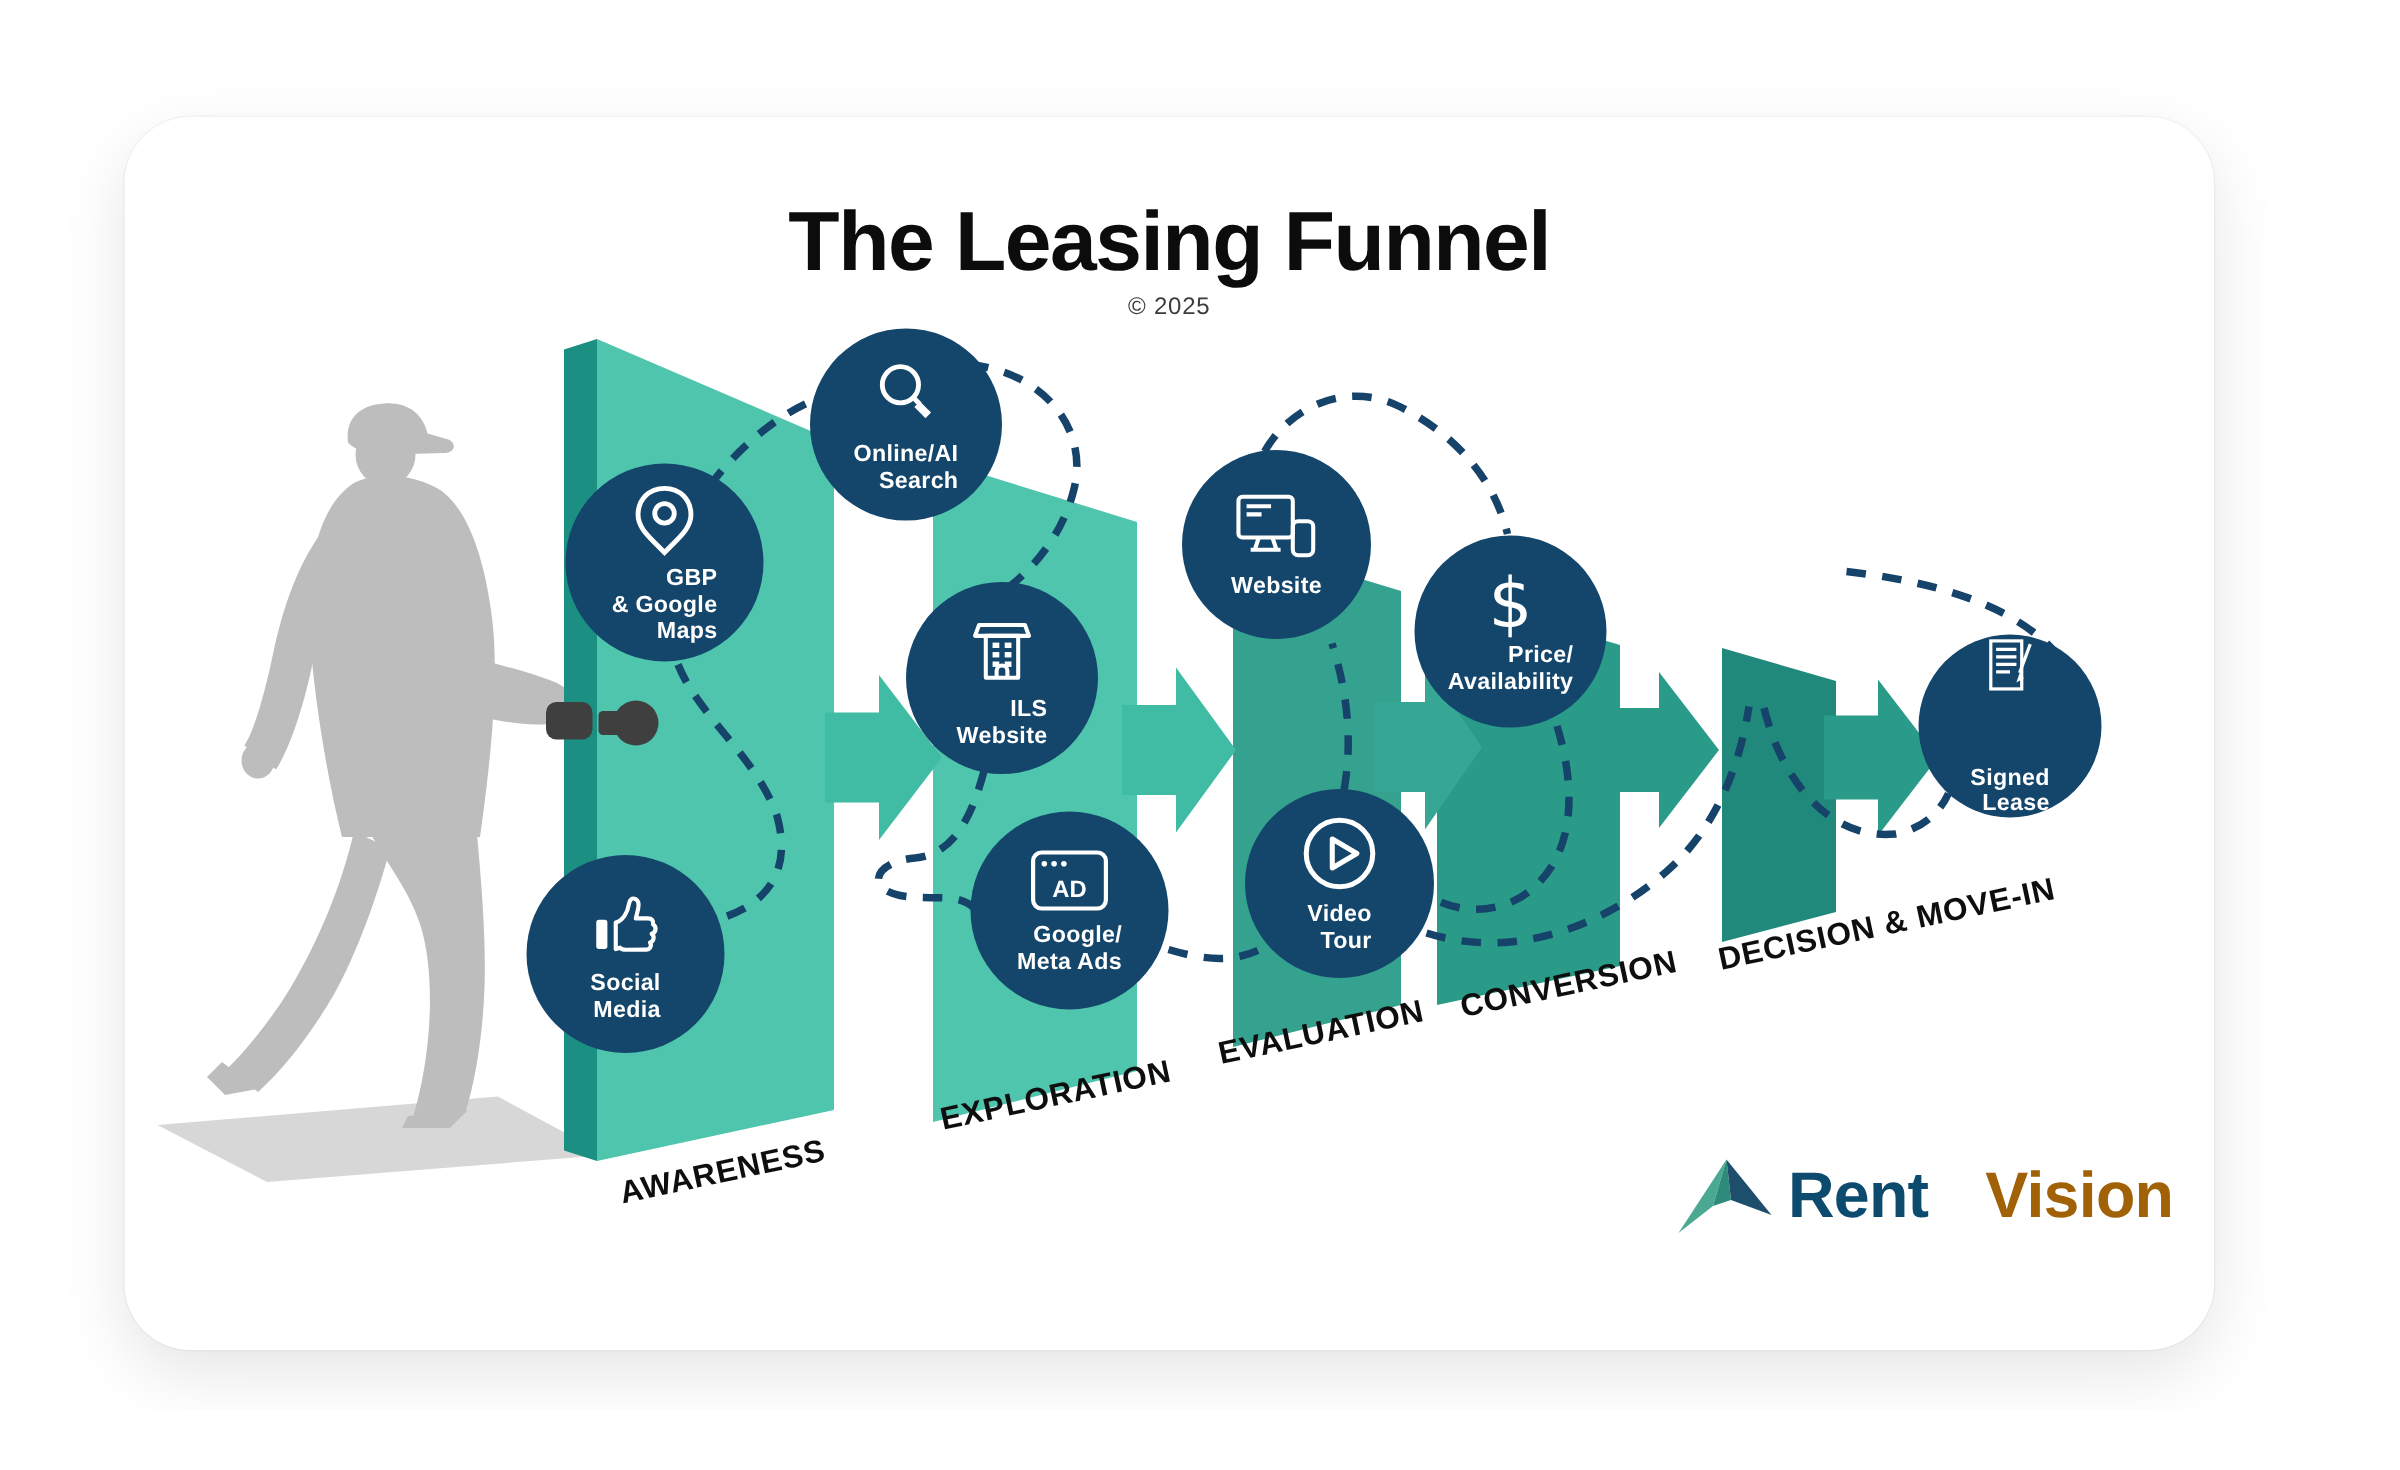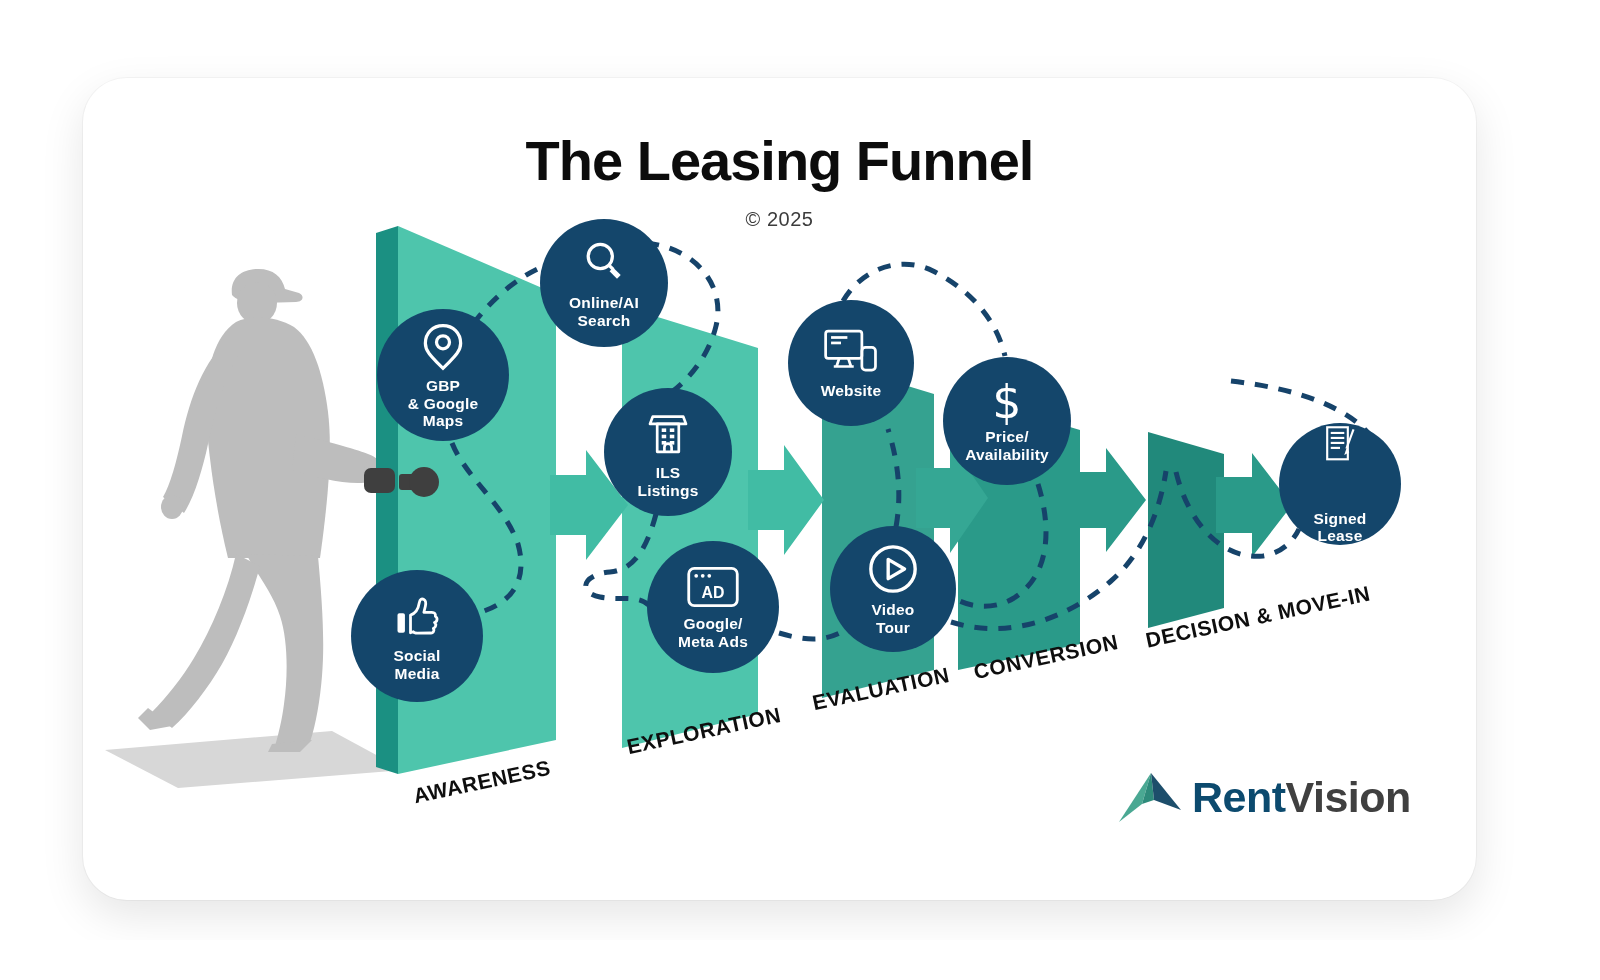--- a/index.html
+++ b/index.html
@@ -4,34 +4,34 @@
 <style>
   html,body{margin:0;padding:0;background:#ffffff;}
   .canvas{position:relative;width:1600px;height:940px;background:#ffffff;overflow:hidden;
           font-family:"Liberation Sans",sans-serif;}
   .card{position:absolute;left:83px;top:78px;width:1393px;height:822px;background:#fff;
         border-radius:44px;box-shadow:0 16px 44px rgba(0,0,0,.10),0 0 0 1px rgba(0,0,0,.035);}
   .scene{position:absolute;left:0;top:0;}
   .title{position:absolute;left:83px;top:128px;width:1393px;text-align:center;
          font-size:56px;font-weight:bold;color:#0c0c0c;letter-spacing:-1px;}
   .copyright{position:absolute;left:83px;top:196px;width:1393px;text-align:center;
-         font-size:20px;color:#3c3c3c;letter-spacing:.5px;margin-top:12px;}
+         font-size:16px;color:#3c3c3c;letter-spacing:.5px;}
   .node{position:absolute;border-radius:50%;background:#14466B;color:#fff;
         display:flex;flex-direction:column;align-items:center;justify-content:center;
-        text-align:center;}
+        text-align:right;}
   .node svg{display:block;margin-bottom:5px;}
   .node-label{font-weight:bold;font-size:15.5px;line-height:1.14;white-space:pre-line;letter-spacing:.2px;}
   .dollar{font-size:46px;line-height:1;margin-bottom:3px;font-weight:normal;
           font-family:"DejaVu Sans",sans-serif;}
   .stage{position:absolute;transform:translate(-50%,-50%) rotate(-12deg);
          font-weight:bold;font-size:21px;color:#0e0e0e;letter-spacing:.6px;white-space:nowrap;}
   .logo{position:absolute;left:1118px;top:770px;display:flex;align-items:center;gap:10px;}
   .logo-text{font-size:43px;font-weight:bold;letter-spacing:-.5px;}
   .logo-rent{color:#0c4a6e;}
-  .logo-vision{color:#404040;}
+  .logo-vision{color:#a16207;margin-left:38px;}
 </style>
 </head>
 <body>
 
 <div class="canvas">
 
   <div class="card"></div>
 
   <svg class="scene" width="1600" height="980" viewBox="0 0 1600 980">
 
@@ -123,21 +123,21 @@
       <rect x="18" y="21" width="24" height="31"></rect>
       <rect x="23" y="26" width="5" height="4" fill="#fff" stroke="none"></rect>
       <rect x="32" y="26" width="5" height="4" fill="#fff" stroke="none"></rect>
       <rect x="23" y="33" width="5" height="4" fill="#fff" stroke="none"></rect>
       <rect x="32" y="33" width="5" height="4" fill="#fff" stroke="none"></rect>
       <rect x="23" y="40" width="5" height="4" fill="#fff" stroke="none"></rect>
       <rect x="32" y="40" width="5" height="4" fill="#fff" stroke="none"></rect>
       <path d="M26,52 v-5 a4,4 0 0 1 8,0 v5"></path>
     </svg>
     <span class="node-label">ILS
-Listings</span>
+Website</span>
   </div>
 
   <div class="node" style="left:647px;top:541px;width:132px;height:132px;">
     <svg width="56" height="46" viewBox="0 0 60 48">
       <rect x="4" y="4" width="52" height="40" rx="6" fill="none" stroke="#fff" stroke-width="3"></rect>
       <circle cx="12" cy="12" r="2" fill="#fff"></circle>
       <circle cx="19" cy="12" r="2" fill="#fff"></circle>
       <circle cx="26" cy="12" r="2" fill="#fff"></circle>
       <text x="30" y="36" text-anchor="middle" fill="#fff" font-size="17" font-weight="bold" font-family="Liberation Sans, sans-serif">AD</text>
     </svg>

